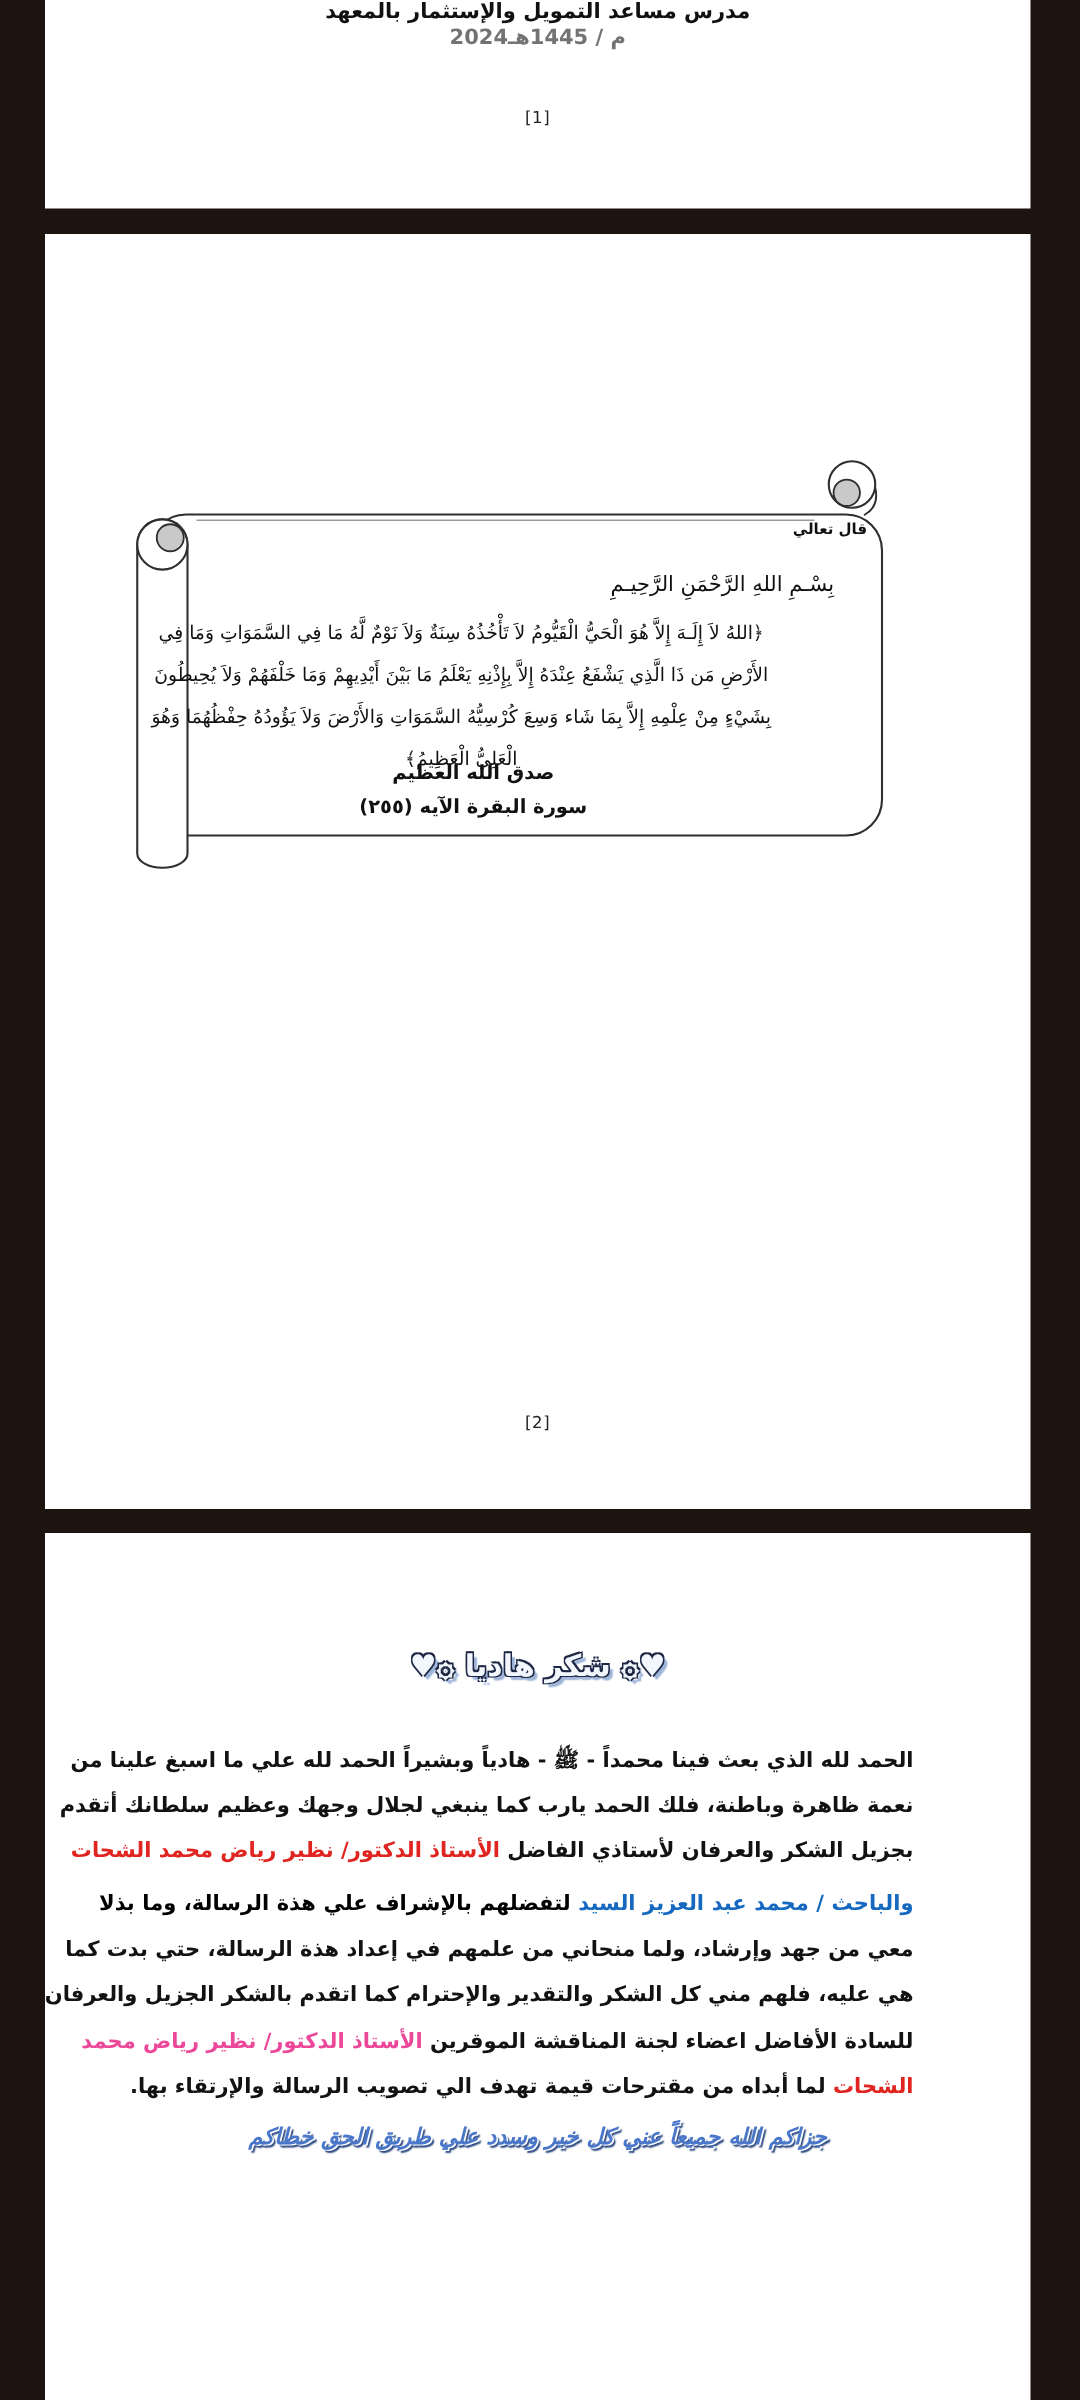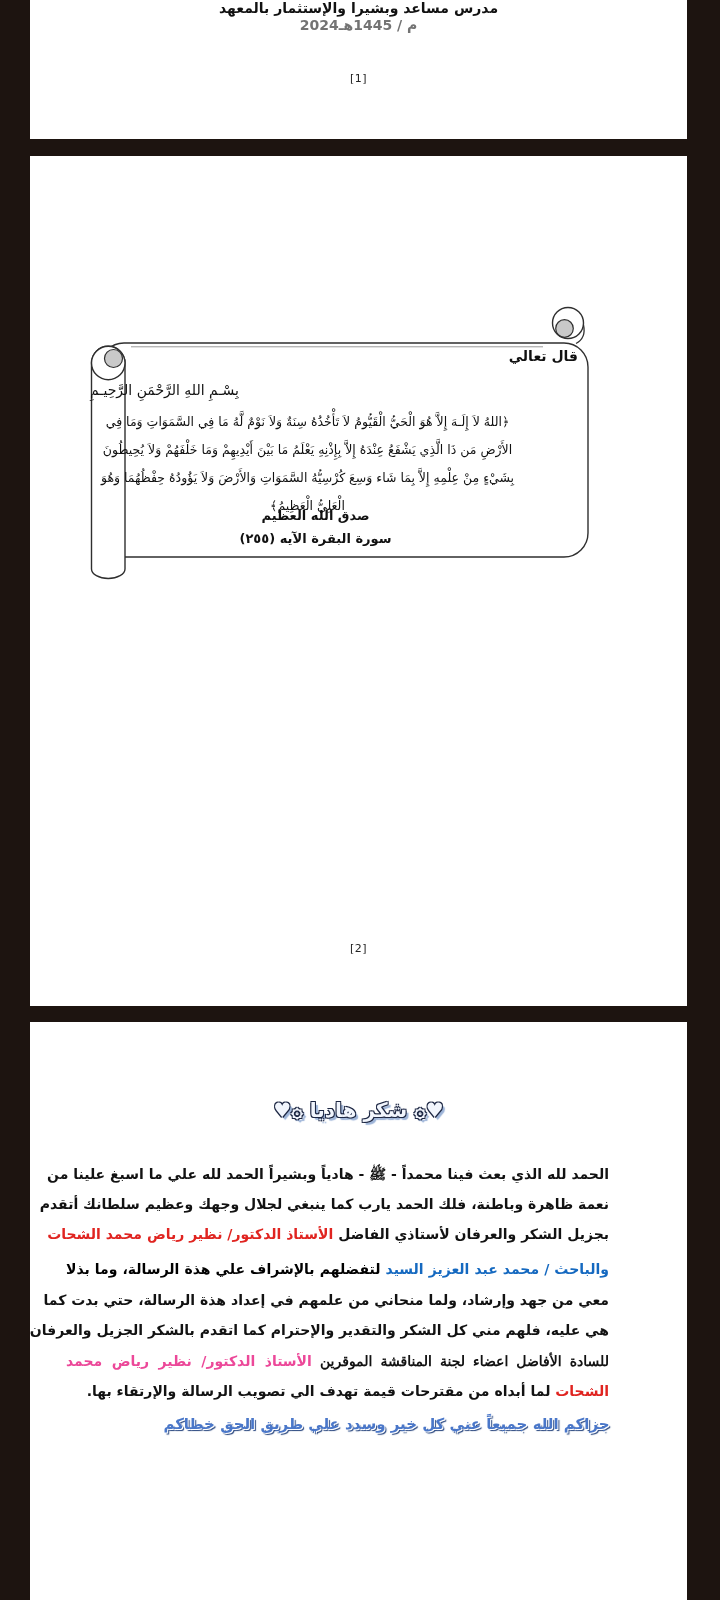--- a/index.html
+++ b/index.html
@@ -22,22 +22,22 @@
 
   
   .p1-title{top:0;font-size:14px;font-weight:700;color:#111;direction:rtl;}
   .p1-date{top:17px;font-size:14px;font-weight:700;color:#737373;direction:ltr;}
   .pg-num{font-size:11px;color:#222;direction:ltr;letter-spacing:0.5px;}
   #page1 .pg-num{top:72px;}
   #page2 .pg-num{top:786px;}
 
   
   #scroll-svg{position:absolute;left:55px;top:142px;}
-  .qala{top:192px;right:109px;font-size:14px;font-weight:700;color:#111;direction:rtl;}
-  .basmala{top:226px;left:60px;width:450px;text-align:left;font-size:14px;color:#111;direction:rtl;white-space:nowrap;}
+  .qala{top:192px;right:109px;font-size:10px;font-weight:700;color:#111;direction:rtl;}
+  .basmala{top:226px;left:60px;width:450px;text-align:right;font-size:14px;color:#111;direction:rtl;white-space:nowrap;padding-left:16px;}
   .verse{top:252px;left:50px;width:455px;color:#111;direction:rtl;font-size:12.5px;line-height:28px;text-align:center;}
   .verse div{white-space:nowrap;}
   .sadaqa{top:352px;left:58px;width:455px;text-align:center;font-size:13px;font-weight:700;color:#111;direction:rtl;}
   .surah{top:375px;left:58px;width:455px;text-align:center;font-size:13px;font-weight:700;color:#111;direction:rtl;}
 
   
   .ack-title{
     top:76px;font-size:20px;font-weight:700;direction:rtl;
     color:#f2f6fd;
     text-shadow:
@@ -47,31 +47,31 @@
     letter-spacing:1px;
   }
   .ack-line{
     left:36px;width:543px;height:24px;
     direction:rtl;font-size:14px;font-weight:700;line-height:22px;
     text-align:justify;text-align-last:justify;
     white-space:nowrap;
   }
   .ack-line.pend{text-align:right;text-align-last:auto;}
   .dua{
-    top:393px;font-size:15px;font-weight:700;direction:rtl;
-    color:#4a77c9;text-shadow:1px 1px 0 #ffffff, 2px 2px 1px #27457e;margin-left:28px;
+    top:393px;font-size:15px;font-weight:700;font-style:italic;direction:rtl;
+    color:#4a77c9;text-shadow:1px 1px 0 #ffffff, 2px 2px 1px #27457e;
   }
 </style>
 </head>
 <body style="background: rgb(29, 20, 16);">
 
 <div id="viewer">
 
   <div class="page" id="page1">
-    <div class="abs ctr p1-title">مدرس مساعد وبشيرا والإستثمار بالمعهد</div>
+    <div class="abs ctr p1-title">مدرس مساعد التمويل والإستثمار بالمعهد</div>
     <div class="abs ctr p1-date">2024م / 1445هـ</div>
     <div class="abs ctr pg-num">[1]</div>
   </div>
 
   <div class="page" id="page2">
 
     <svg id="scroll-svg" width="515" height="300" viewBox="0 0 515 300">
 
       <rect x="15" y="45" width="488" height="214" rx="24" fill="#ffffff" stroke="#2f2f2f" stroke-width="1.4"></rect>
       <line x1="46" y1="48.8" x2="458" y2="48.8" stroke="#9a9a9a" stroke-width="1"></line>
@@ -102,19 +102,19 @@
 
   <div class="page" id="page3">
     <div class="abs ctr ack-title">♥۞ شكر هاديا ۞♥</div>
 
     <div class="abs ack-line" style="top:141px"><span style="color: rgb(18, 18, 18);">الحمد لله الذي بعث فينا محمداً - ﷺ - هادياً وبشيراً الحمد لله علي ما اسبغ علينا من</span></div>
     <div class="abs ack-line" style="top:171px"><span style="color: rgb(18, 18, 18); margin-left: 13px;">نعمة ظاهرة وباطنة، فلك الحمد يارب كما ينبغي لجلال وجهك وعظيم سلطانك أتقدم</span></div>
     <div class="abs ack-line pend" style="top:201px"><span style="color: rgb(18, 18, 18);">بجزيل الشكر والعرفان لأستاذي الفاضل </span><span style="color: rgb(224, 36, 32);">الأستاذ الدكتور/ نظير رياض محمد الشحات</span></div>
     <div class="abs ack-line" style="top:236px"><span style="color: rgb(21, 105, 192);">والباحث / محمد عبد العزيز السيد </span><span style="color: #000000;">لتفضلهم بالإشراف علي هذة الرسالة، وما بذلا</span></div>
     <div class="abs ack-line" style="top:267px"><span style="color: rgb(18, 18, 18);">معي من جهد وإرشاد، ولما منحاني من علمهم في إعداد هذة الرسالة، حتي بدت كما</span></div>
     <div class="abs ack-line" style="top:297px"><span style="color: rgb(18, 18, 18);">هي عليه، فلهم مني كل الشكر والتقدير والإحترام كما اتقدم بالشكر الجزيل والعرفان</span></div>
-    <div class="abs ack-line" style="top:328px"><span style="color: rgb(18, 18, 18); font-family: Liberation Serif, serif;">للسادة الأفاضل اعضاء لجنة المناقشة الموقرين </span><span style="color: #ec4899;">الأستاذ الدكتور/ نظير رياض محمد</span></div>
+    <div class="abs ack-line" style="top:328px"><span style="color: rgb(18, 18, 18);">للسادة الأفاضل اعضاء لجنة المناقشة الموقرين </span><span style="color: #ec4899;">الأستاذ الدكتور/ نظير رياض محمد</span></div>
     <div class="abs ack-line pend" style="top:358px"><span style="color: rgb(224, 36, 32);">الشحات </span><span style="color: rgb(18, 18, 18);">لما أبداه من مقترحات قيمة تهدف الي تصويب الرسالة والإرتقاء بها.</span></div>
 
     <div class="abs ctr dua">جزاكم الله جميعاً عني كل خير وسدد علي طريق الحق خطاكم</div>
   </div>
 
 </div>
 
 </body></html>

